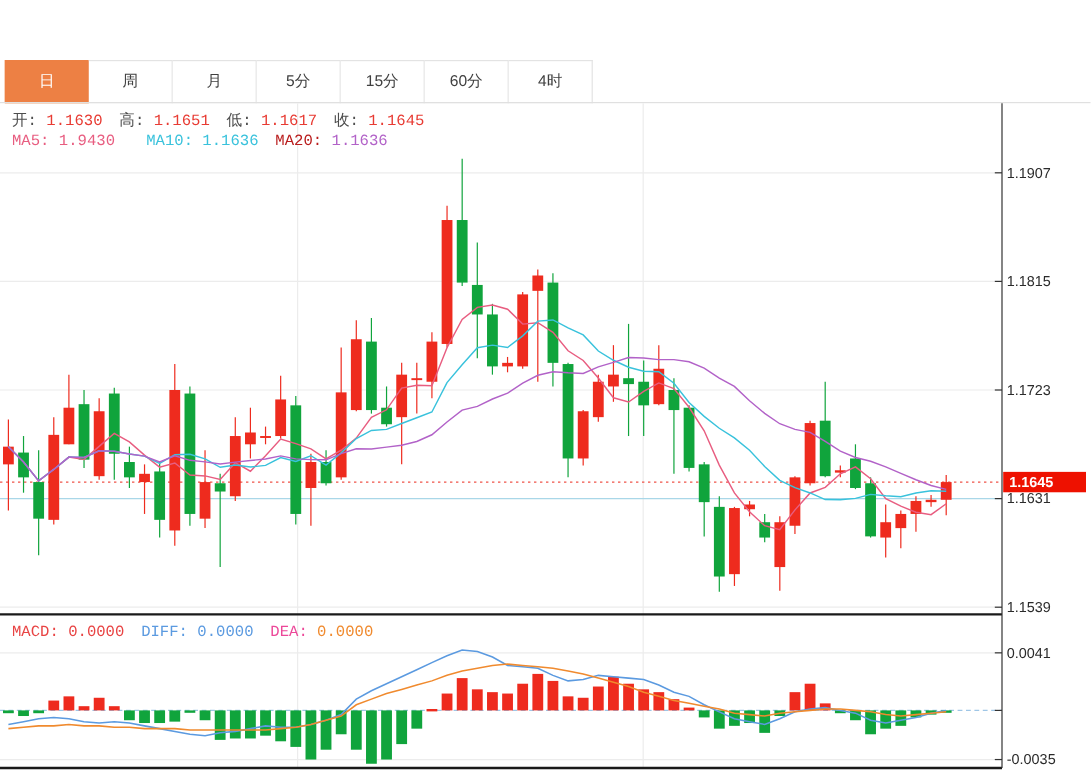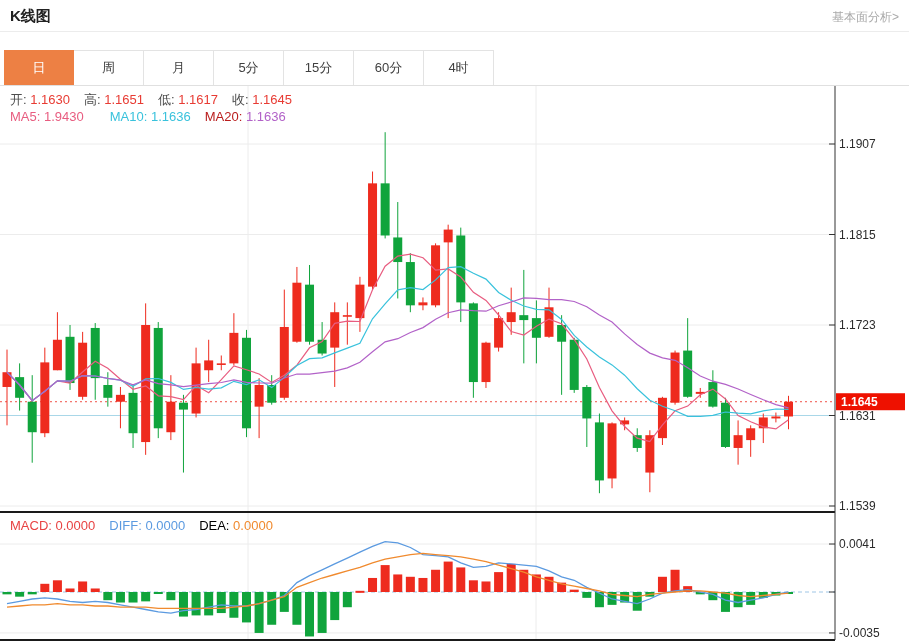--- a/index.html
+++ b/index.html
@@ -9,34 +9,30 @@
   .hdr-title{position:absolute;top:7px;left:10px;font-size:15px;font-weight:bold;color:#222;}
   .hdr-link{position:absolute;top:9px;right:10px;font-size:12px;color:#a9a9a9;text-decoration:none;cursor:pointer;}
   #tabbar{position:absolute;top:50px;left:4px;display:flex;}
   .tab{width:70px;height:36px;line-height:34px;text-align:center;font-size:13px;color:#404040;
        background:#fff;border:1px solid #e3e3e3;border-left:none;box-sizing:border-box;cursor:pointer;}
   .tab:first-child{border-left:1px solid #e3e3e3;}
   .tab.active{background:#ed8044;border-color:#ed8044;color:#fff;}
   .tab-underline{position:absolute;top:85px;left:0;width:909px;height:0;border-bottom:1px solid #e0e0e0;}
   #chart-svg{position:absolute;top:0;left:0;}
   .lg{position:absolute;left:10px;font-size:13px;white-space:nowrap;}
-  .lg span{margin-right:14px;}
+  .lg span{margin-right:14px;font-family:Liberation Mono, monospace;}
   .lg b{font-weight:normal;}
   #legend-ohlc{top:91px;}
   #legend-ma{top:109px;}
   #legend-macd{top:518px;}
 </style>
 </head>
 <body>
 
 <div id="widget">
-  <div class="hdr">
-    <div class="hdr-title">K线图</div>
-    <a class="hdr-link">基本面分析&gt;</a>
-  </div>
 
   <div id="tabbar">
       <div class="tab active">日</div>
       <div class="tab">周</div>
       <div class="tab">月</div>
       <div class="tab">5分</div>
       <div class="tab">15分</div>
       <div class="tab">60分</div>
       <div class="tab">4时</div>
     </div>
@@ -275,14 +271,14 @@
         <line x1="829" y1="592" x2="835" y2="592" stroke="#333333" stroke-width="1"></line>
       </g>
       <g>
         <rect x="836" y="393.2294" width="69" height="17" fill="#ee1100"></rect>
         <text x="841" y="406.2294" font-size="12" font-weight="bold" fill="#ffffff">1.1645</text>
       </g>
     </svg>
 
   <div class="lg" id="legend-ohlc"><span><b style="color: rgb(77, 77, 77);">开: </b><b style="color: rgb(232, 59, 51);">1.1630</b></span><span><b style="color: rgb(77, 77, 77);">高: </b><b style="color: rgb(232, 59, 51);">1.1651</b></span><span><b style="color: rgb(77, 77, 77);">低: </b><b style="color: rgb(232, 59, 51);">1.1617</b></span><span><b style="color: rgb(77, 77, 77);">收: </b><b style="color: rgb(232, 59, 51);">1.1645</b></span></div>
   <div class="lg" id="legend-ma"><span><b style="color: rgb(232, 93, 128);">MA5: </b><b style="color: rgb(232, 93, 128);">1.9430</b></span><span><b style="color: rgb(57, 194, 220); padding-left: 12px;">MA10: </b><b style="color: rgb(57, 194, 220);">1.1636</b></span><span><b style="color: #b91c1c;">MA20: </b><b style="color: rgb(178, 98, 200);">1.1636</b></span></div>
-  <div class="lg" id="legend-macd"><span><b style="color: rgb(232, 67, 67);">MACD: </b><b style="color: rgb(232, 67, 67);">0.0000</b></span><span><b style="color: rgb(91, 154, 224);">DIFF: </b><b style="color: rgb(91, 154, 224);">0.0000</b></span><span><b style="color: #000000;">DEA: </b><b style="color: rgb(240, 138, 46);">0.0000</b></span></div>
+  <div class="lg" id="legend-macd"><span><b style="color: rgb(232, 67, 67);">MACD: </b><b style="color: rgb(232, 67, 67);">0.0000</b></span><span><b style="color: rgb(91, 154, 224);">DIFF: </b><b style="color: rgb(91, 154, 224);">0.0000</b></span><span><b style="color: #ec4899;">DEA: </b><b style="color: rgb(240, 138, 46);">0.0000</b></span></div>
 </div>
 
 </body></html>

